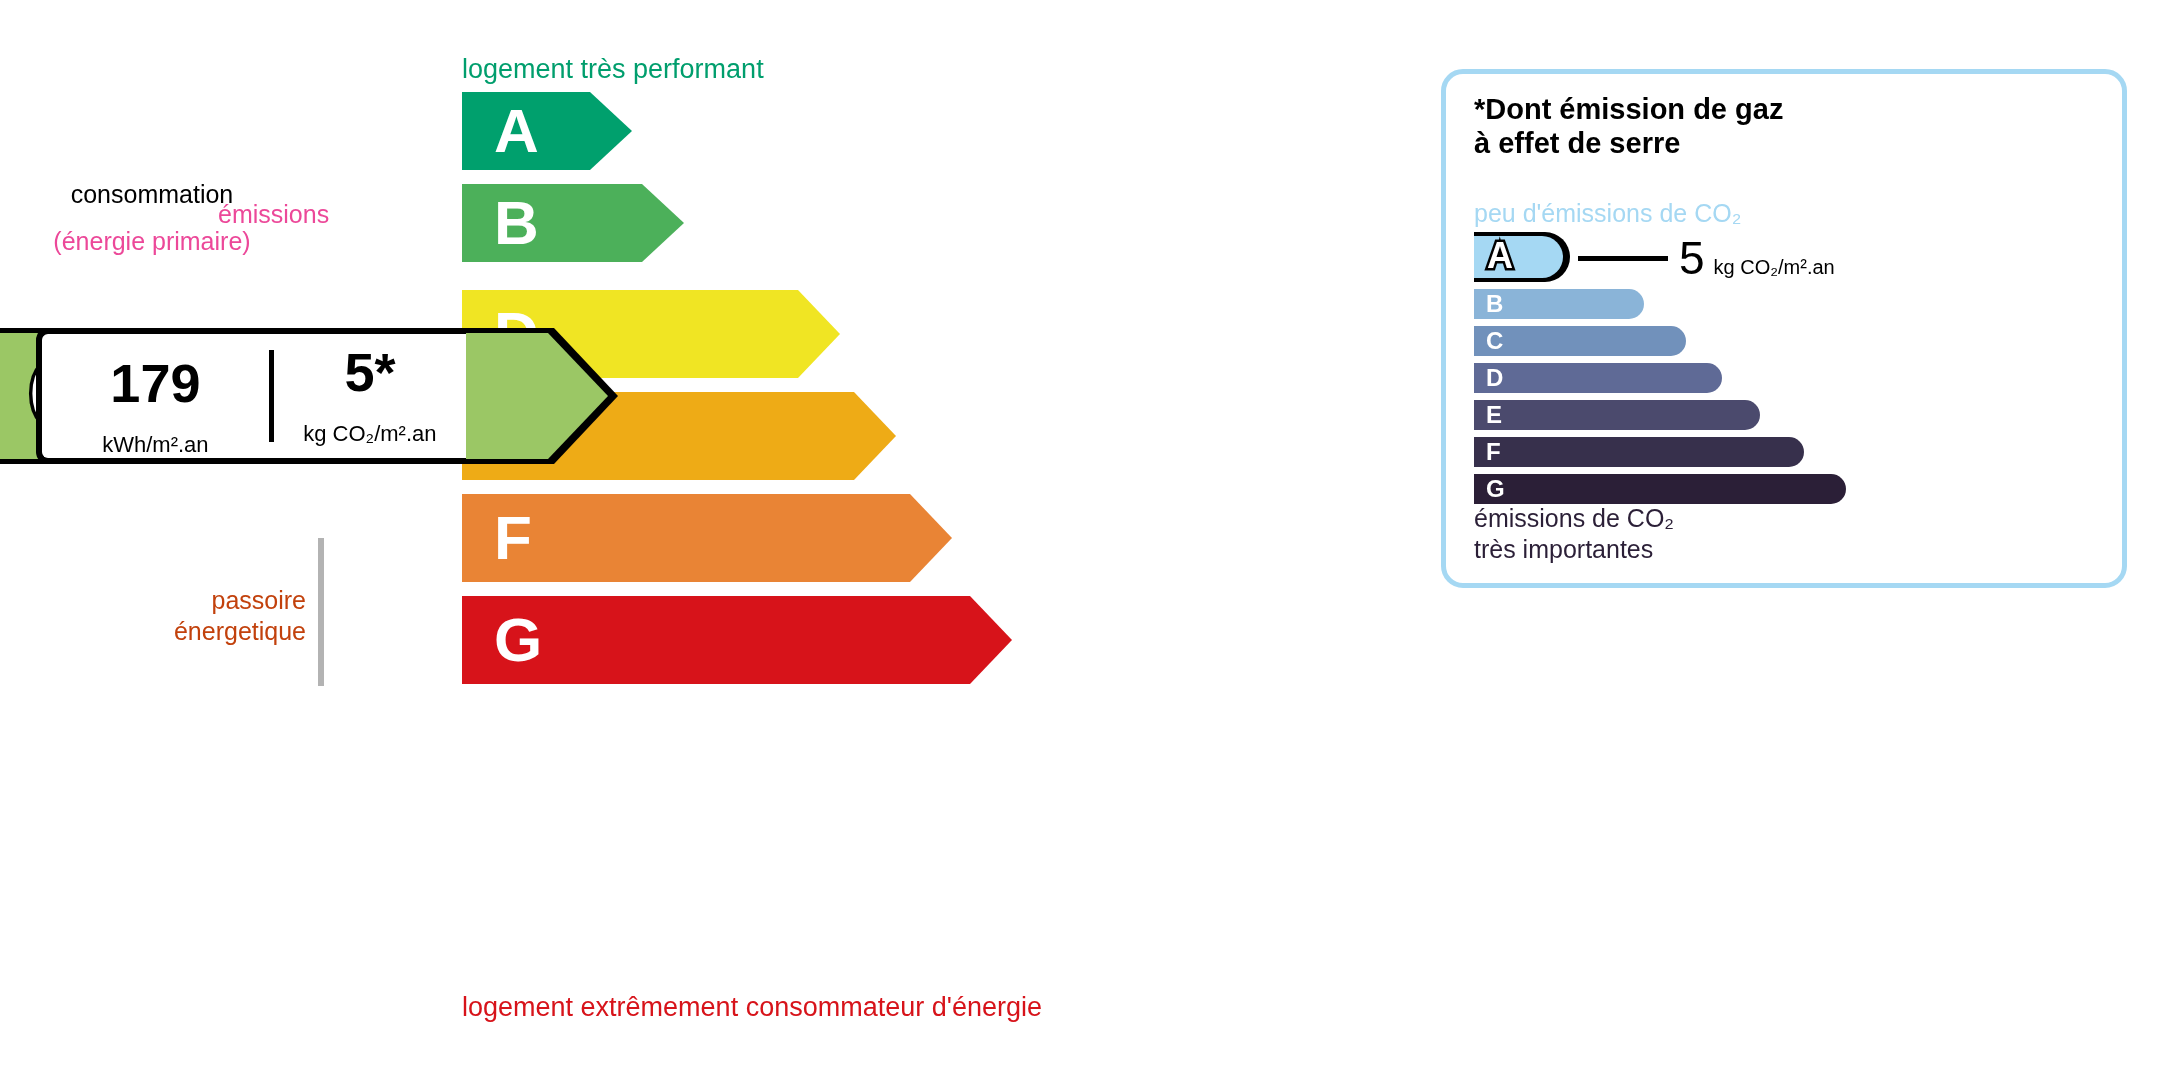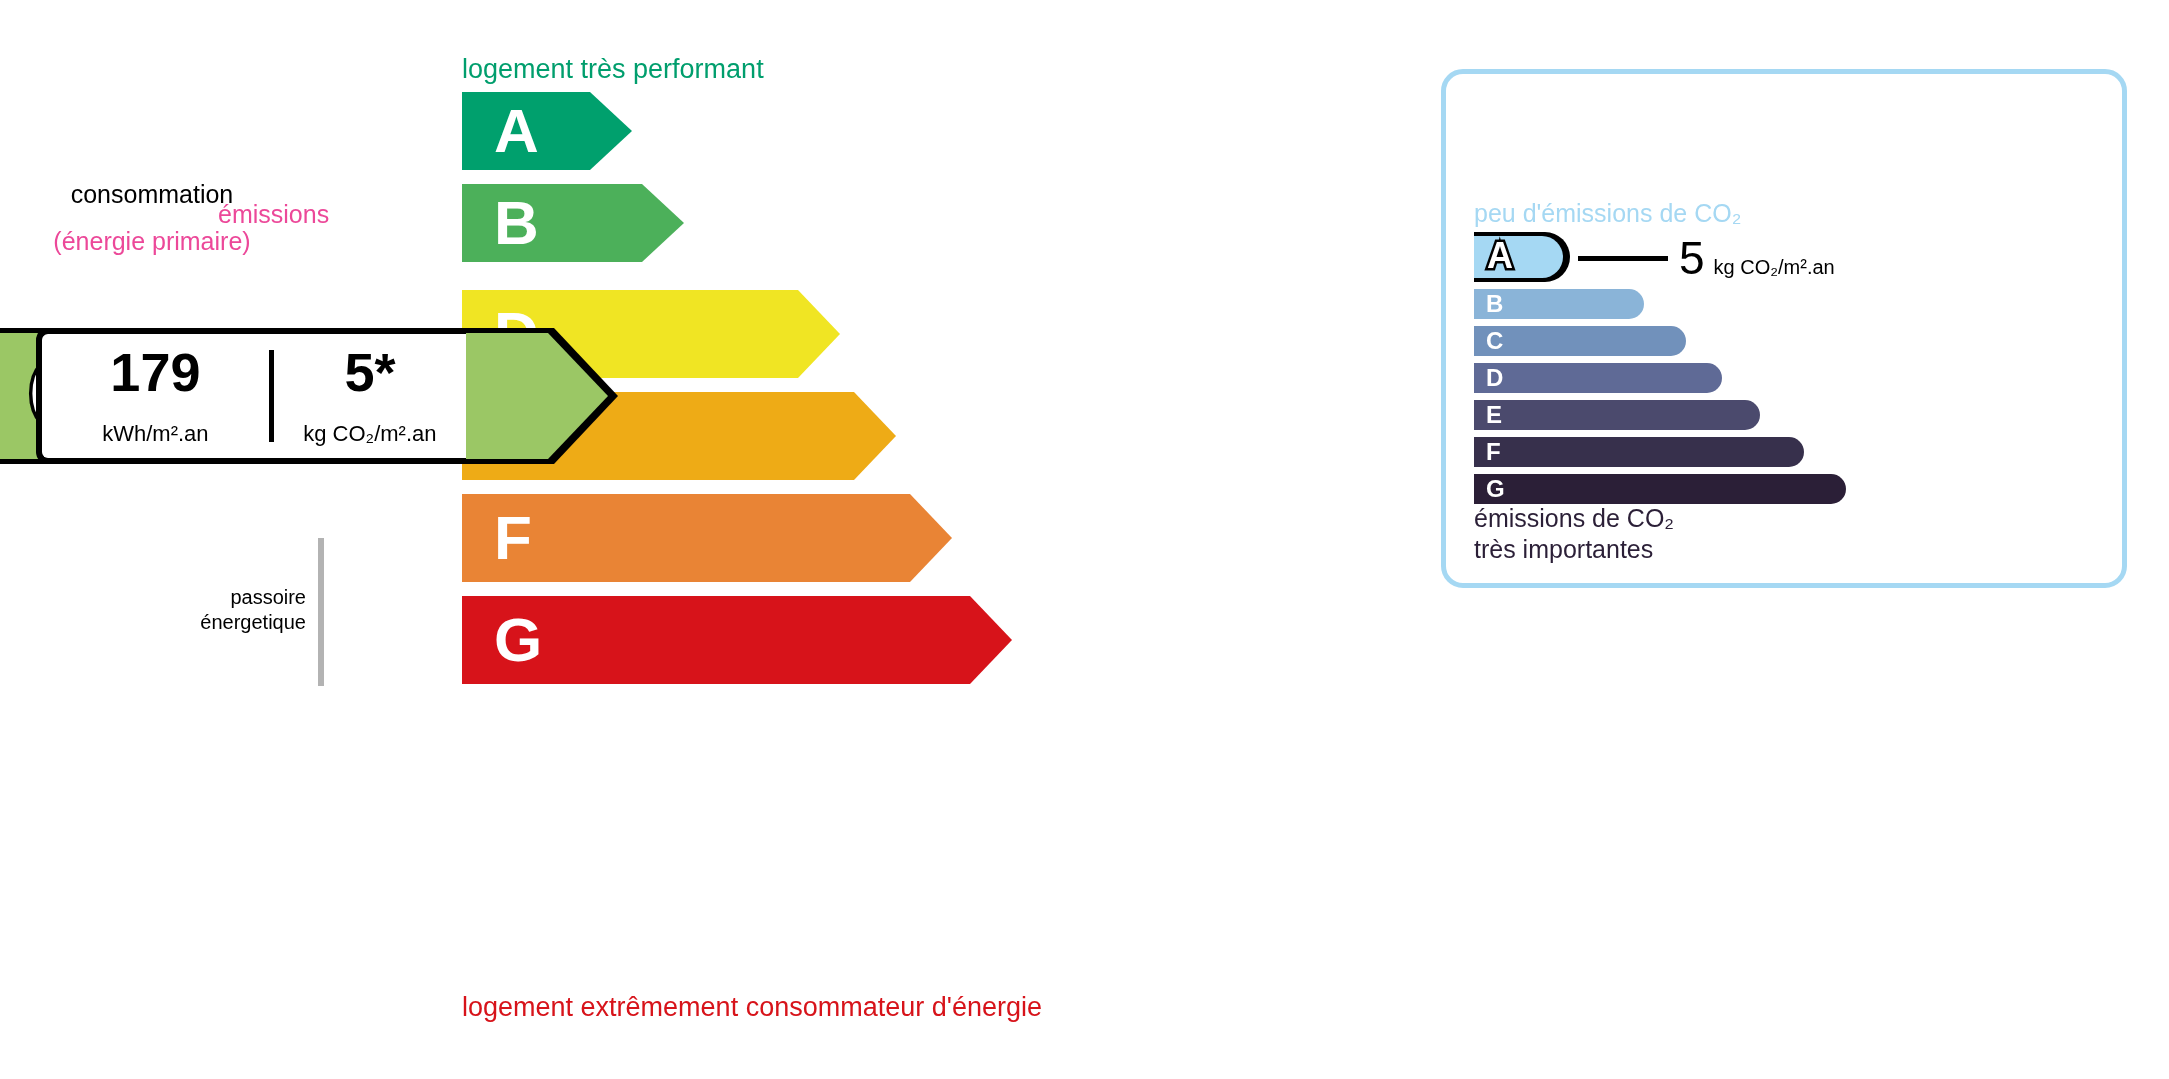--- a/index.html
+++ b/index.html
@@ -72,21 +72,21 @@
     width: 430px; height: 136px;
     background: #ffffff;
     border: 6px solid #000;
     border-right: none;
     border-radius: 12px 0 0 12px;
     display: flex; align-items: stretch;
     z-index: 5;
   }
   .value-cell { flex: 1; display: flex; flex-direction: column;
     align-items: center; justify-content: center; }
-  .value-cell.first { flex: 1.18; }
+  .value-cell.first { flex: 1.18; justify-content: flex-end; }
   .divider { width: 5px; background: #000; margin: 16px 0; }
   .value-num { font-size: 54px; font-weight: bold; color: #000; line-height: 1; }
   .value-unit { font-size: 22px; color: #000; margin-top: 22px; white-space: nowrap; }
 
   .hdr-conso {
     position: absolute; left: 52px; top: 180px;
     width: 200px; text-align: center;
     font-size: 25px; color: #000;
   }
   .hdr-conso .sub { color: #ec4899; display: block; margin-top: 18px; }
@@ -100,21 +100,21 @@
   }
 
   
   #passoire-bar {
     position: absolute; left: 318px; top: 538px;
     width: 6px; height: 148px; background: #b3b3b3;
   }
   #passoire-label {
     position: absolute; left: 130px; top: 585px;
     width: 176px; text-align: right;
-    font-size: 20px; color: #000000; line-height: 1.25;
+    font-size: 25px; color: #c2410c; line-height: 1.25;
   }
 
   
   #co2-panel {
     position: absolute; left: 1441px; top: 69px;
     width: 686px; height: 519px;
     border: 5px solid #a5d8f3;
     border-radius: 22px;
     background: #ffffff;
   }
@@ -246,20 +246,22 @@
 
     <div id="passoire-bar"></div>
     <div id="passoire-label">passoire
 énergetique</div>
 
     <div class="bottom-caption">logement extrêmement consommateur d'énergie</div>
   </div>
 
   <div id="co2-panel">
 
+    <div id="co2-title">*Dont émission de gaz
+à effet de serre</div>
 
     <div id="co2-top-caption">peu d'émissions de CO₂</div>
 
     <div class="co2-bars">
 
       <div class="co2-row" id="co2-row-A">
         <div id="co2-sel">
           <div class="inner" style="background: rgb(165, 216, 243);"></div>
           <span class="lbl-a">A</span>
         </div>

